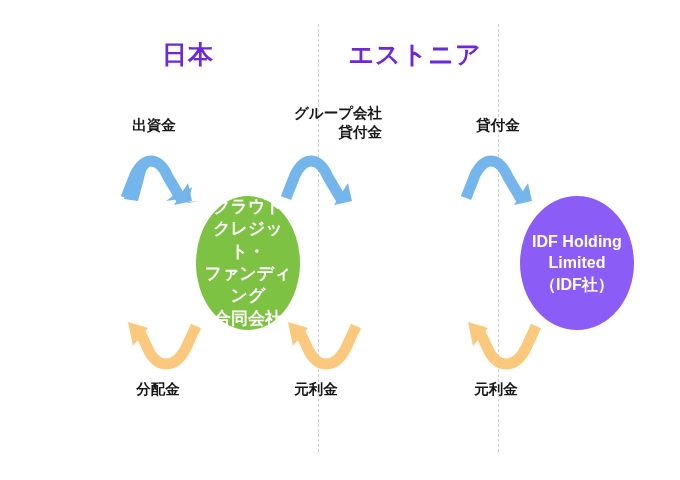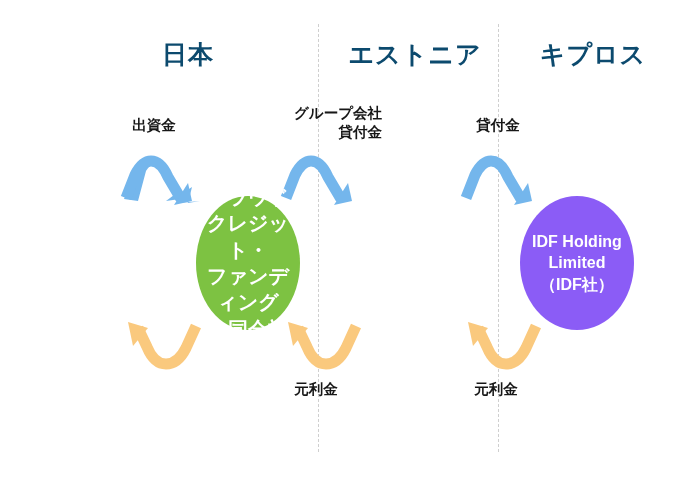--- a/index.html
+++ b/index.html
@@ -17,21 +17,21 @@
     height: 480px;
     background: #ffffff;
     overflow: hidden;
   }
 
   
   .country-label {
     position: absolute;
     font-size: 25px;
     font-weight: 700;
-    color: #0c4a6e;
+    color: #6d28d9;
     letter-spacing: 1px;
     white-space: nowrap;
     text-align: center;
   }
   #country-japan   { left: 108px; top: 38px; width: 160px; }
   #country-estonia { left: 330px; top: 38px; width: 170px; font-family: Liberation Serif, serif; }
   #country-cyprus  { left: 508px; top: 38px; width: 170px; }
 
   
   .divider {
@@ -58,21 +58,21 @@
   .entity .entity-text { display: block; padding: 0 4px; }
 
   #entity-investor {
     left: 36px;  top: 192px;  width: 110px; height: 140px;
     background: #F89A1C;
     font-size: 17px;
   }
   #entity-ccf {
     left: 196px; top: 196px;  width: 104px; height: 134px;
     background: #7DC242;
-    font-size: 20px;
+    font-size: 17px;
     justify-content: flex-end;
   }
   #entity-cce {
     left: 354px; top: 196px;  width: 106px; height: 134px;
     background: #7DC242;
     font-size: 14.5px;
   }
   #entity-idf {
     left: 520px; top: 196px;  width: 114px; height: 134px;
     background: #8b5cf6;
@@ -115,30 +115,30 @@
   .arrow-bot-2 { left: 278px; top: 322px; }
   .arrow-bot-3 { left: 458px; top: 322px; }
 </style>
 </head>
 <body>
 
 <div id="canvas">
 
   <div class="country-label" id="country-japan">日本</div>
   <div class="country-label" id="country-estonia">エストニア</div>
-  <div class="country-label" id="country-cyprus">キプロス</div>
 
   <div class="divider" id="divider-japan-estonia"></div>
   <div class="divider" id="divider-estonia-cyprus"></div>
 
   <div class="flow-label top" id="label-shusshikin" style="white-space: pre-line;">出資金</div>
   <div class="flow-label top" id="label-group-loan" style="white-space: pre-line; text-align: right;">グループ会社
 貸付金</div>
   <div class="flow-label top" id="label-loan" style="white-space: pre-line;">貸付金</div>
 
+  <div class="flow-label bottom" id="label-bunpaikin" style="white-space: pre-line;">分配金</div>
   <div class="flow-label bottom" id="label-ganrikin-1" style="white-space: pre-line;">元利金</div>
   <div class="flow-label bottom" id="label-ganrikin-2" style="white-space: pre-line;">元利金</div>
 
   <svg class="arrow-svg arrow-top-1" width="86" height="48" viewBox="0 0 86 48">
     <path d="M2 44 L10 22 Q18 2 30 2 Q42 2 50 21 L58 40 L70 32 L66 48 L78 46 L56 48 L58 44 L44 46 L52 40 L38 14 Q31 4 24 16 L16 46 Z" fill="#74B6EC"></path>
     <path d="M4 43 L13 20 Q20 6 29 6 Q39 6 46 22 L59 44" stroke="#74B6EC" stroke-width="11" fill="none" stroke-linecap="butt"></path>
     <path d="M70 46 L52 50 L66 28 Z" fill="#74B6EC"></path>
   </svg>
 
   <svg class="arrow-svg arrow-top-2" width="86" height="48" viewBox="0 0 86 48">

